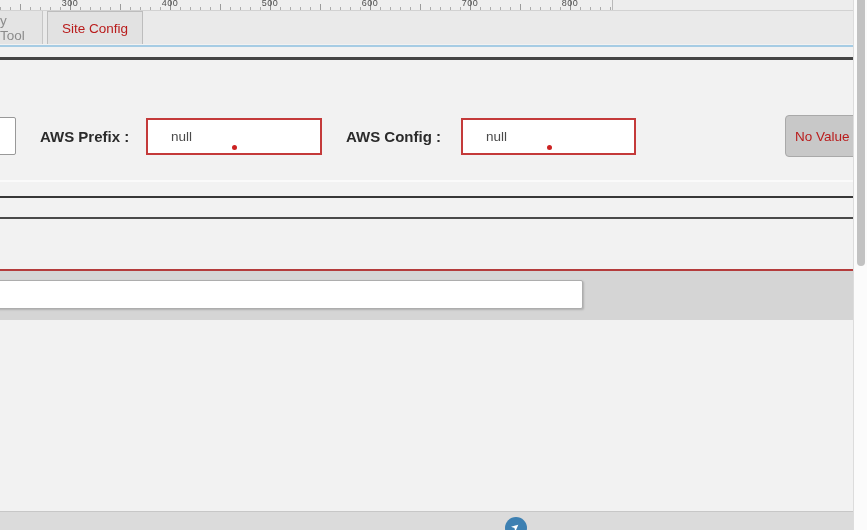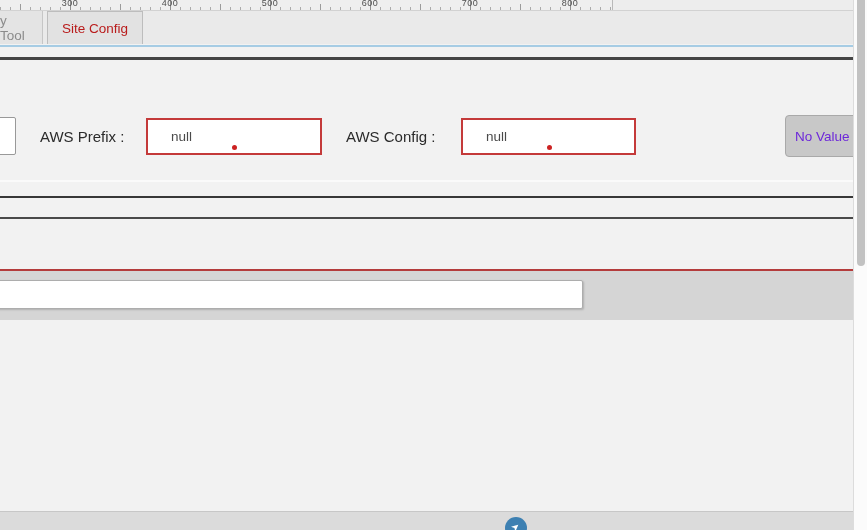--- a/index.html
+++ b/index.html
@@ -31,29 +31,29 @@
   .line-blue{top:45px;height:2px;background:#a6cce4;}
   .line-dark1{top:57px;height:3px;background:#454545;}
   .line-faint{top:180px;height:2px;background:#fafafa;}
   .line-dark2{top:196px;height:2px;background:#383838;}
   .line-dark3{top:217px;height:2px;background:#4a4a4a;}
   .line-red{top:269px;height:2px;background:#b43c3c;}
 
   
   .form-section{position:absolute;left:0;top:60px;width:853px;height:120px;background:#f2f2f2;}
   .stub-input{position:absolute;left:-8px;top:57px;width:24px;height:38px;background:#ffffff;border:1px solid #999999;border-radius:2px;box-sizing:border-box;}
-  .flabel{position:absolute;top:58px;height:37px;display:flex;align-items:center;font-size:15px;font-weight:400;color:#2b2b2b;white-space:nowrap;}
+  .flabel{position:absolute;top:58px;height:37px;display:flex;align-items:center;font-size:15px;font-weight:700;color:#2b2b2b;white-space:nowrap;}
   .flabel-prefix{left:40px;}
   .flabel-region{left:346px;}
   .flabel-backend{left:661px;}
   .err-input{position:absolute;top:58px;height:37px;background:#ffffff;border:2px solid #c43a3a;box-sizing:border-box;display:flex;align-items:center;padding-left:23px;font-size:13.5px;color:#4a4a4a;}
   .err-prefix{left:146px;width:176px;}
   .err-region{left:461px;width:175px;}
   .dot{position:absolute;left:50%;bottom:3px;width:5px;height:5px;margin-left:-2px;border-radius:50%;background:#cc2222;}
-  .disabled-box{position:absolute;left:785px;top:55px;width:75px;height:42px;background:#c8c8c8;border:1px solid #a9a9a9;border-radius:4px;box-sizing:border-box;display:flex;align-items:center;padding-left:9px;font-size:13.5px;color:#6d28d9;white-space:nowrap;overflow:hidden;}
+  .disabled-box{position:absolute;left:785px;top:55px;width:75px;height:42px;background:#c8c8c8;border:1px solid #a9a9a9;border-radius:4px;box-sizing:border-box;display:flex;align-items:center;padding-left:9px;font-size:13.5px;color:#b91c1c;white-space:nowrap;overflow:hidden;}
 
   
   .gray-band{position:absolute;left:0;top:271px;width:853px;height:49px;background:#d5d5d5;}
   .wide-input{position:absolute;left:-6px;top:9px;width:589px;height:29px;background:#ffffff;border:1px solid #adadad;border-radius:2px;box-sizing:border-box;box-shadow:1px 1px 2px rgba(0,0,0,0.18);font-size:13px;padding:0 8px;color:#333;outline:none;font-family:"Liberation Sans",sans-serif;}
 
   
   .footer{position:absolute;left:0;top:511px;width:853px;height:19px;background:#dbdbdb;border-top:1px solid #c7c7c7;box-sizing:content-box;}
   .send-btn{position:absolute;left:505px;top:5px;width:22px;height:22px;border-radius:50%;background:#3d80b2;display:flex;align-items:center;justify-content:center;}
   .send-glyph{color:#ffffff;font-size:10px;transform:rotate(-42deg) translate(0,-1px);line-height:1;}
 

